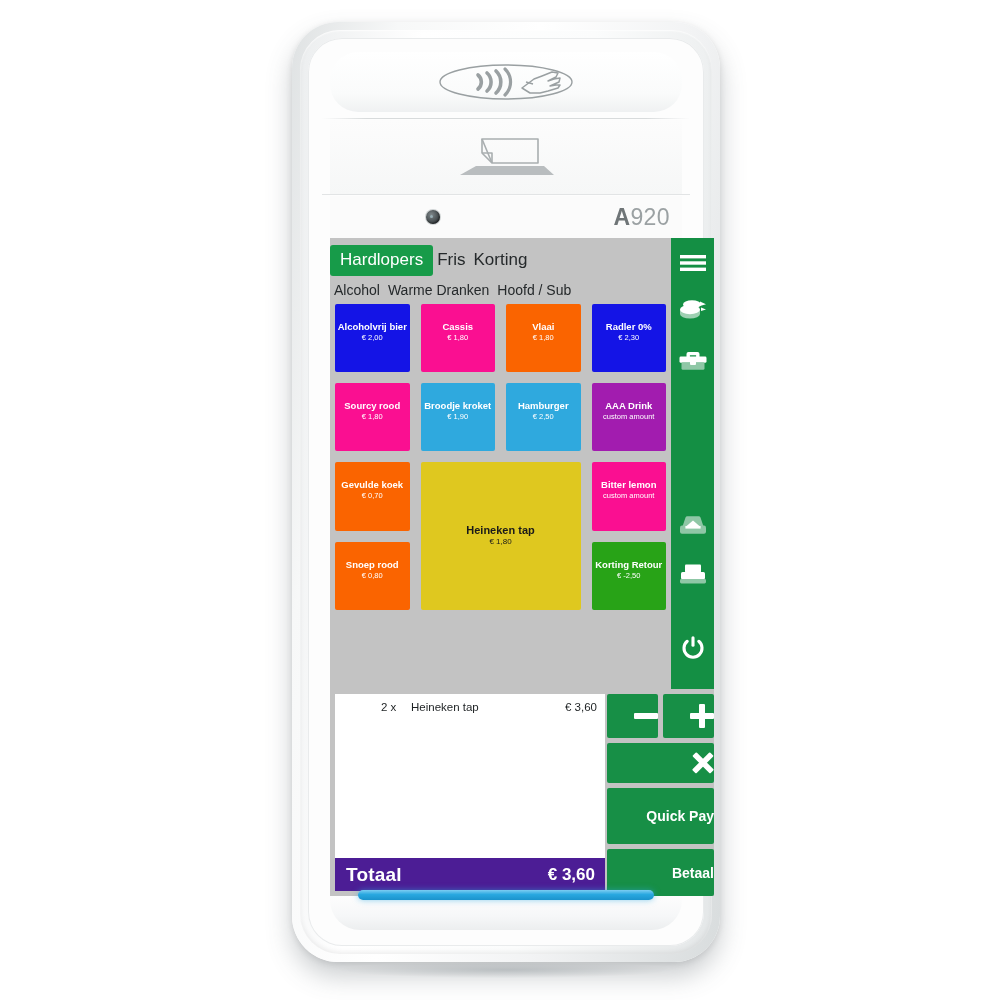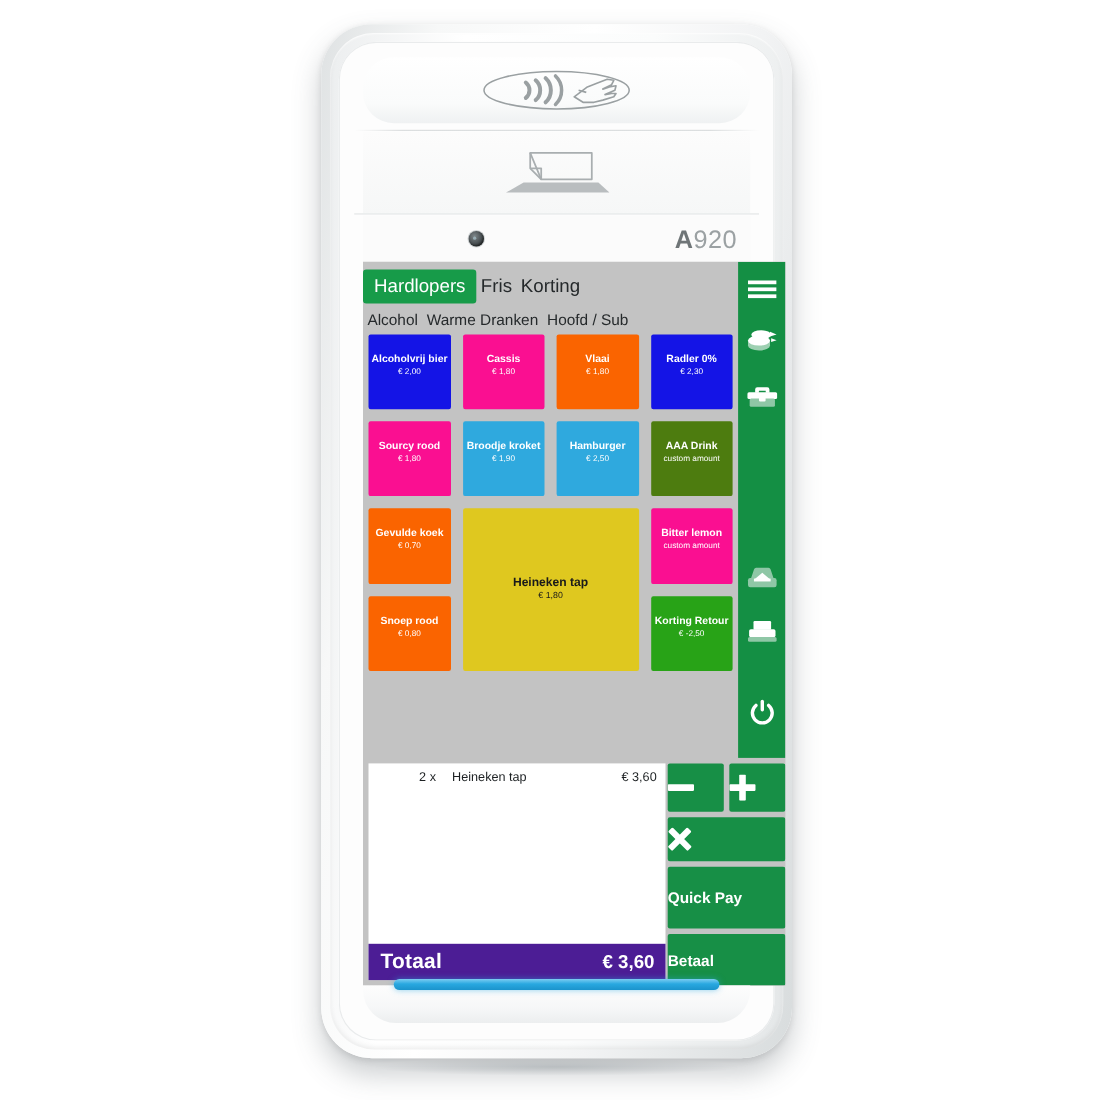--- a/index.html
+++ b/index.html
@@ -158,21 +158,21 @@
     background:#4c1d95;display:flex;align-items:center;justify-content:space-between;
     padding:0 10px 0 11px;box-sizing:border-box;
   }
   .total-bar .lbl{font-size:19px;font-weight:700;color:#ffffff;letter-spacing:.2px;}
   .total-bar .val{font-size:17px;font-weight:700;color:#ffffff;}
 
   
   .actions{position:absolute;left:277px;top:456px;width:107px;height:202px;}
   .abtn{
     position:absolute;background:#178F46;color:#fff;border-radius:2px;
-    display:flex;align-items:center;justify-content:flex-start;
+    display:flex;align-items:center;justify-content:flex-end;
     font-size:14px;font-weight:700;
   }
   .abtn svg{display:block;}
   .abtn.minus{left:0;top:0;width:51px;height:44px;}
   .abtn.plus{left:56px;top:0;width:51px;height:44px;}
   .abtn.del{left:0;top:49px;width:107px;height:40px;}
   .abtn.quick{left:0;top:94px;width:107px;height:56px;}
   .abtn.betaal{left:0;top:155px;width:107px;height:47px;}
 
   
@@ -284,21 +284,21 @@
               <div class="tname">Broodje kroket</div>
               <div class="tprice">€ 1,90</div>
             </div>
           </div>
           <div class="tile light" style="background: rgb(47, 169, 222);">
             <div class="inner">
               <div class="tname">Hamburger</div>
               <div class="tprice">€ 2,50</div>
             </div>
           </div>
-          <div class="tile light" style="background: #4d7c0f;">
+          <div class="tile light" style="background: #a21caf;">
             <div class="inner">
               <div class="tname">AAA Drink</div>
               <div class="tprice">custom amount</div>
             </div>
           </div>
           <div class="tile light" style="background: rgb(250, 100, 0);">
             <div class="inner">
               <div class="tname">Gevulde koek</div>
               <div class="tprice">€ 0,70</div>
             </div>

